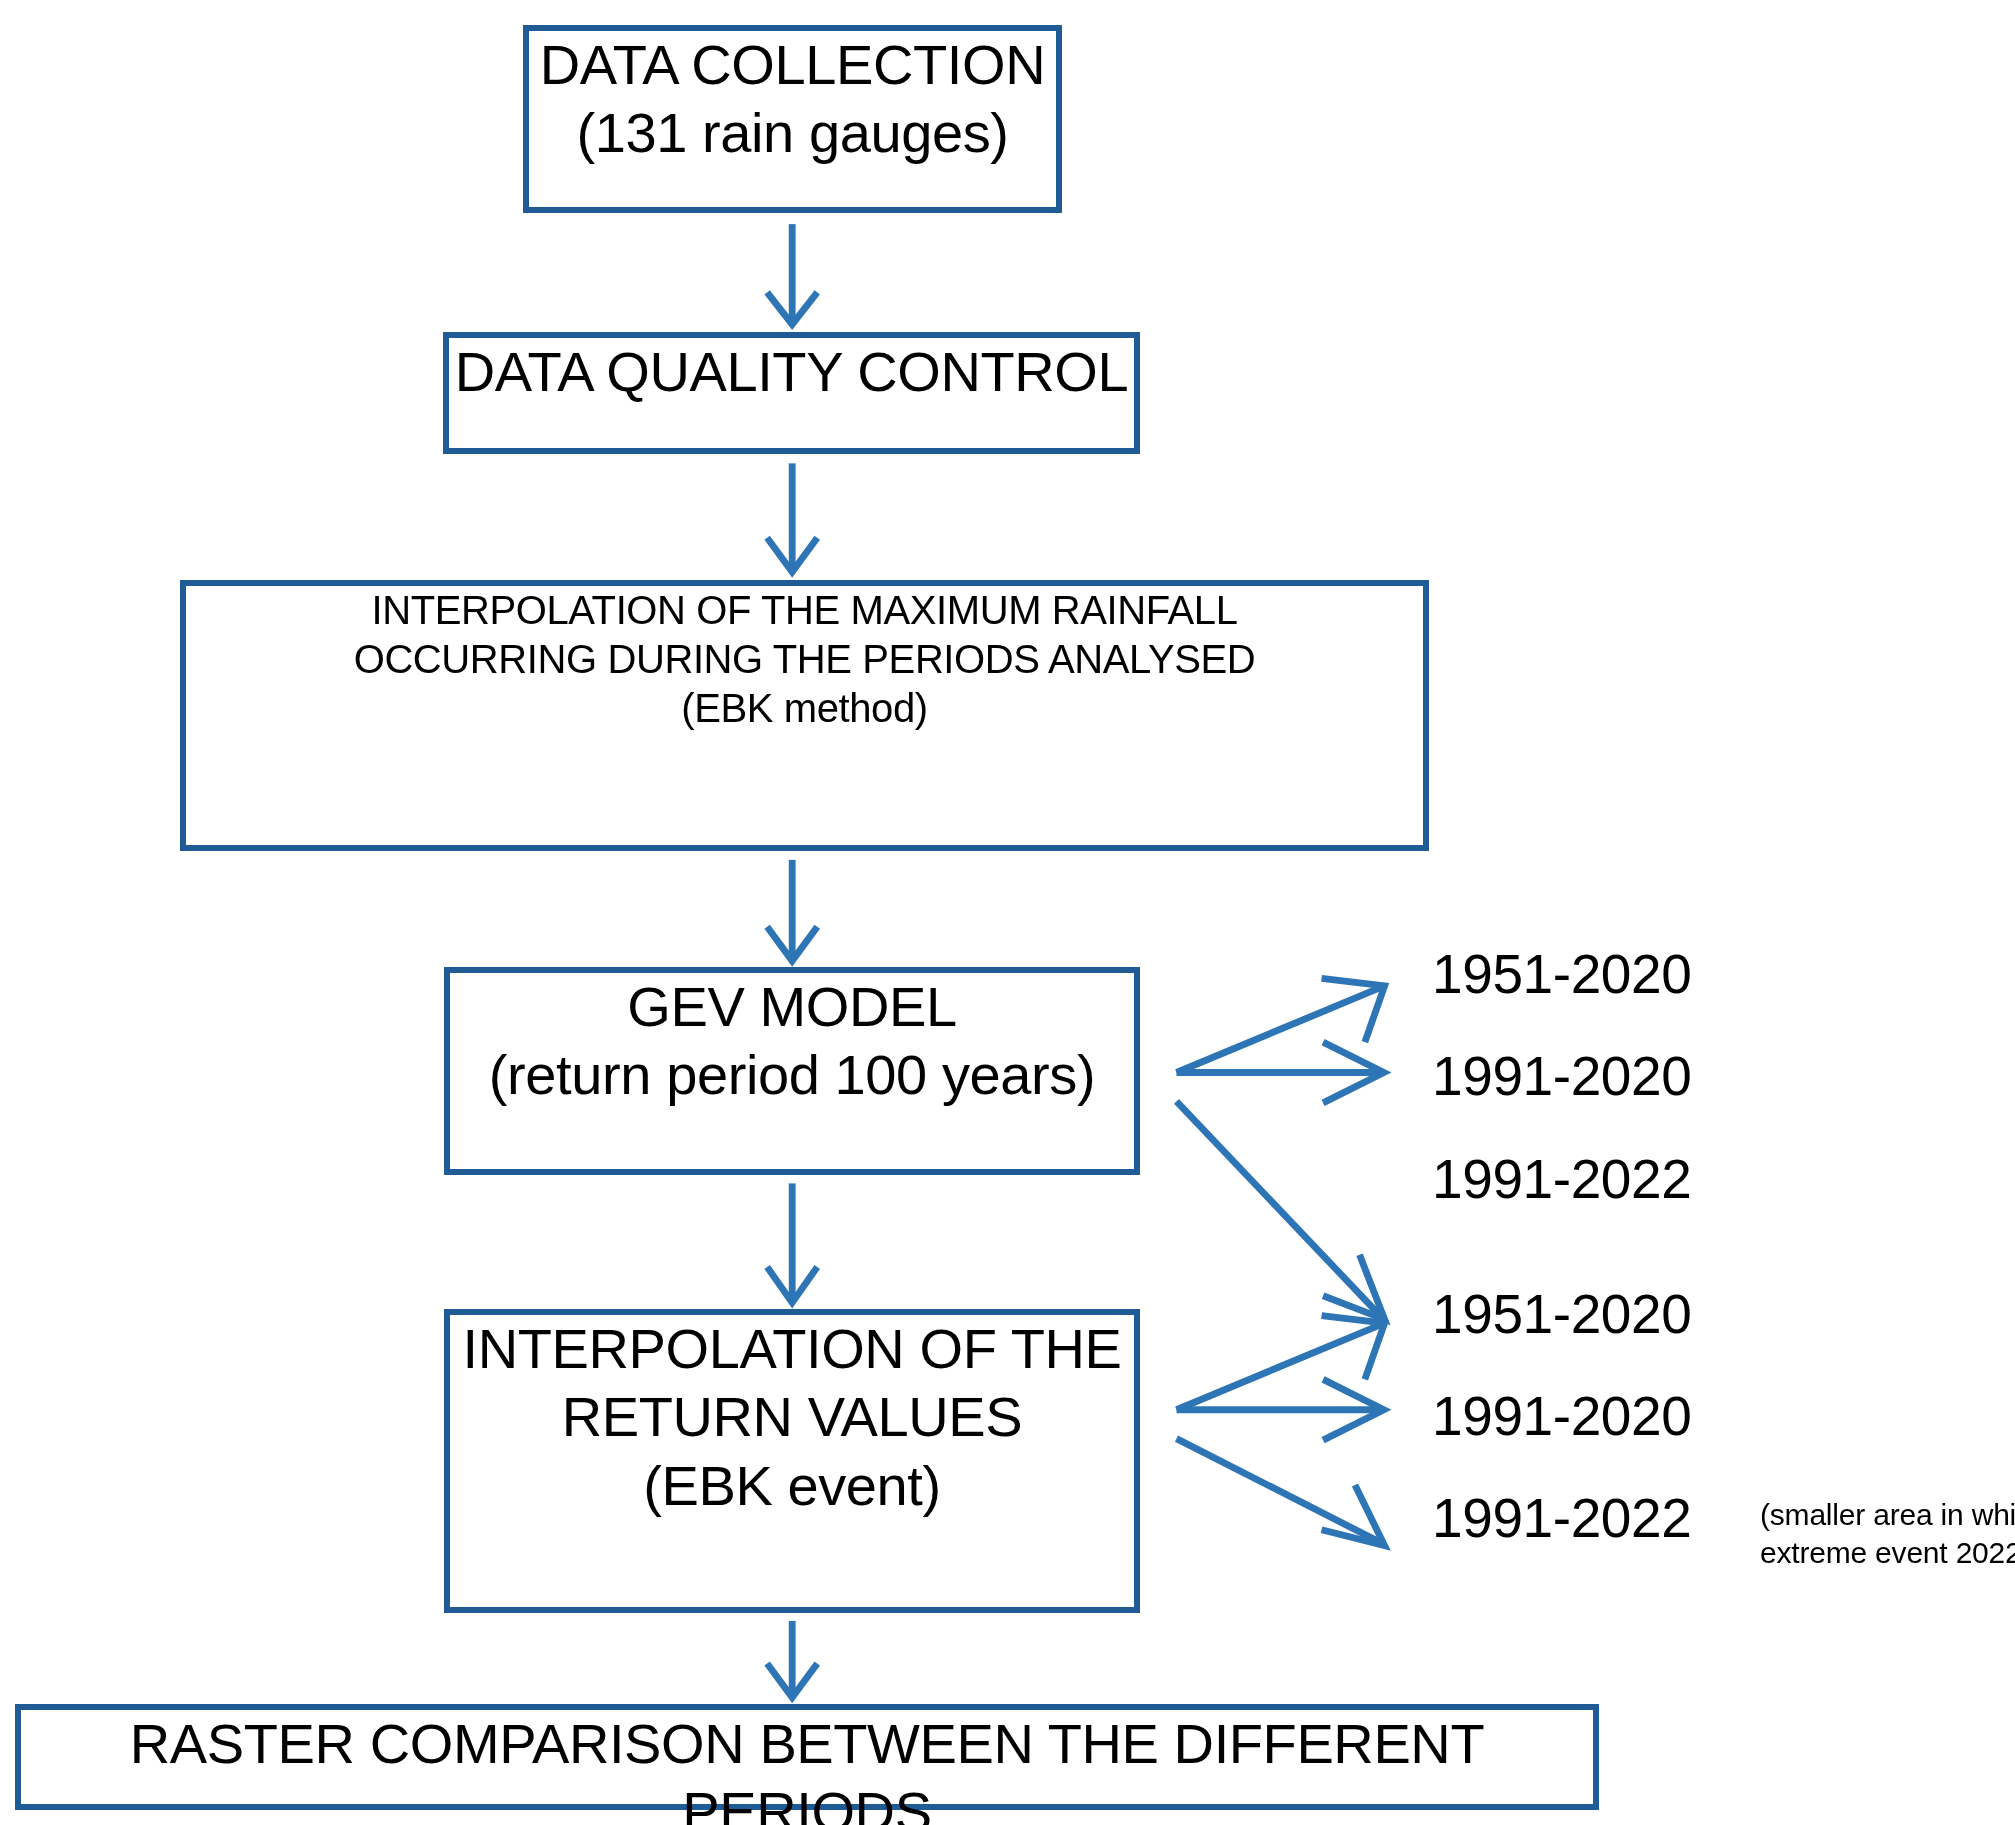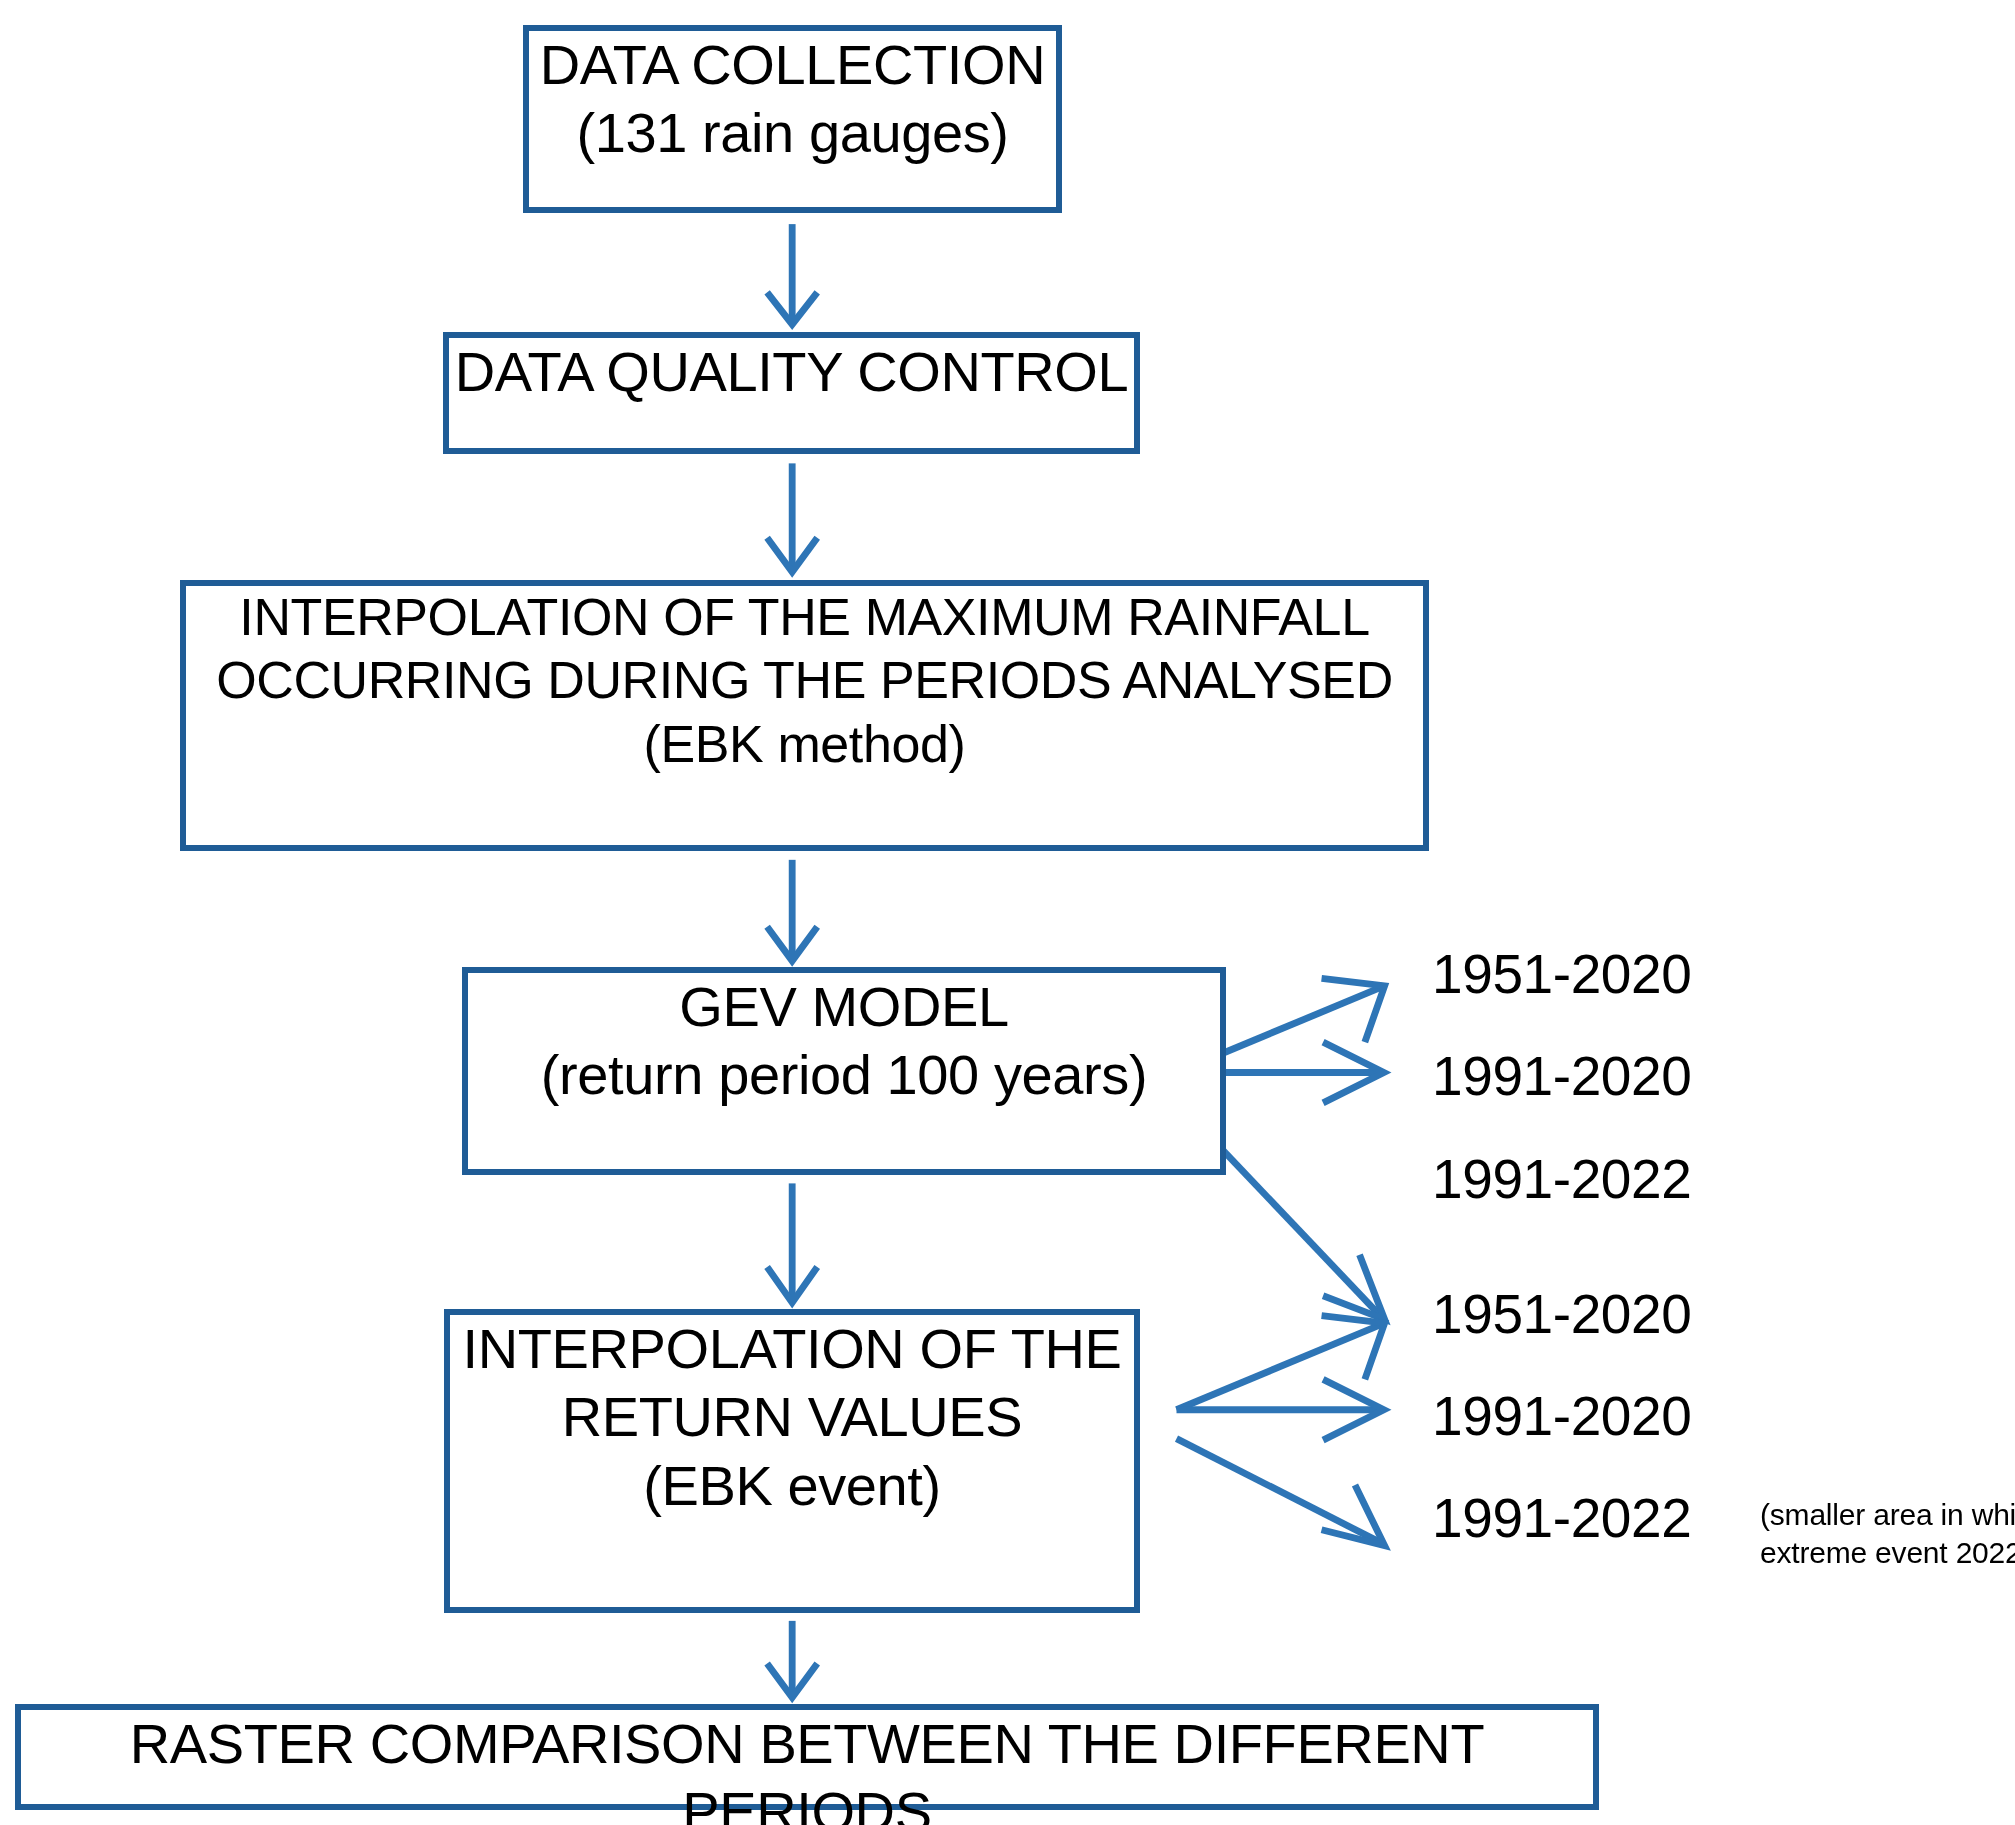--- a/index.html
+++ b/index.html
@@ -32,23 +32,23 @@
     letter-spacing: -0.4px;
     white-space: pre-line;
   }
   #node-data-collection { left: 523px; top: 25px; width: 539px; height: 188px; }
   #node-data-collection .node-text { font-size: 56px; }
 
   #node-quality-control { left: 443px; top: 332px; width: 697px; height: 122px; }
   #node-quality-control .node-text { font-size: 56px; }
 
   #node-interp-max-rainfall { left: 180px; top: 580px; width: 1249px; height: 271px; }
-  #node-interp-max-rainfall .node-text { font-size: 52px; }
+  #node-interp-max-rainfall .node-text { font-size: 40px; }
 
-  #node-gev-model { left: 462px; top: 967px; width: 764px; height: 208px; }
+  #node-gev-model { left: 444px; top: 967px; width: 696px; height: 208px; }
   #node-gev-model .node-text { font-size: 56px; }
 
   #node-interp-return-values { left: 444px; top: 1309px; width: 696px; height: 304px; }
   #node-interp-return-values .node-text { font-size: 56px; }
 
   #node-raster-comparison { left: 15px; top: 1704px; width: 1584px; height: 106px; }
   #node-raster-comparison .node-text { font-size: 56px; }
 
   .period-label {
     position: absolute;

